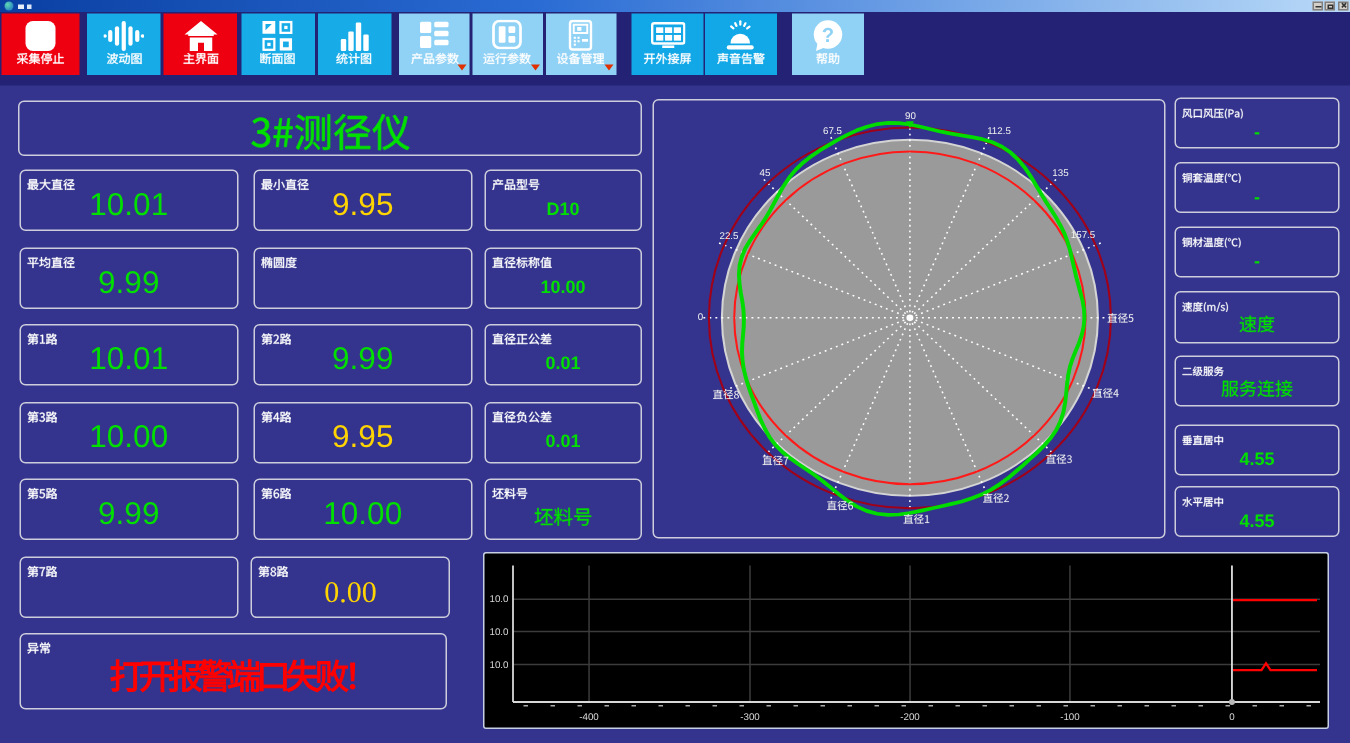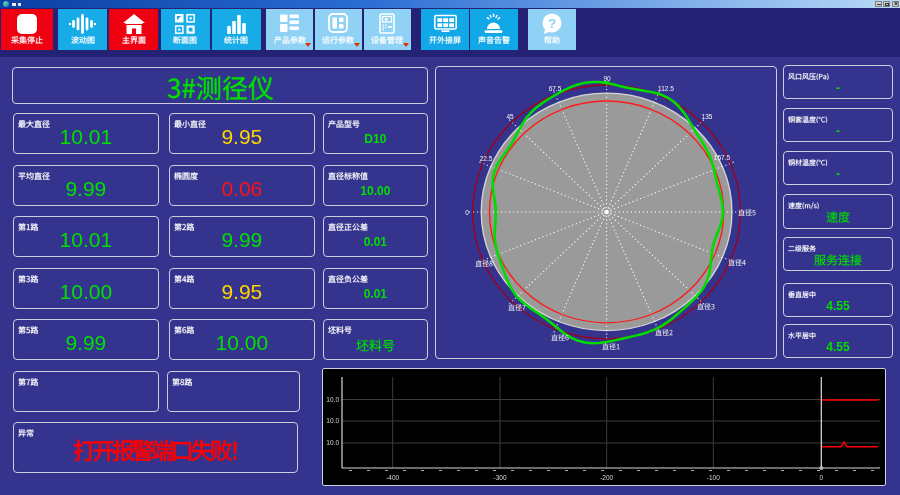--- a/index.html
+++ b/index.html
@@ -228,21 +228,20 @@
         <use href="#g36" x="750"></use>
       </svg></div>
     <div class="val" style="top:11px;font-size:21px;color:#00df00">9.99</div>
   </div>
 <div class="bx" style="left:168.7px;top:164.5px;width:146.3px;height:41px">
     <div class="lbl"><svg stroke="currentColor" stroke-width="10" width="24.0" height="8" viewBox="0 -220 750 250">
         <use href="#g44"></use>
         <use href="#g45" x="250"></use>
         <use href="#g46" x="500"></use>
       </svg></div>
-    <div class="val" style="top:11px;font-size:21px;color:#ff1212">0.06</div>
   </div>
 <div class="bx" style="left:12.7px;top:216px;width:146.3px;height:41px">
     <div class="lbl"><svg stroke="currentColor" stroke-width="10" width="20.4" height="8" viewBox="0 -220 638.8 250">
         <use href="#g47"></use>
         <use href="#g48" x="250"></use>
         <use href="#g49" x="388.8"></use>
       </svg></div>
     <div class="val" style="top:11px;font-size:21px;color:#00df00">10.01</div>
   </div>
 <div class="bx" style="left:168.7px;top:216px;width:146.3px;height:41px">
@@ -291,20 +290,21 @@
         <use href="#g54" x="250"></use>
         <use href="#g49" x="388.8"></use>
       </svg></div>
   </div>
 <div class="bx" style="left:167px;top:370.5px;width:133.4px;height:41px">
     <div class="lbl"><svg stroke="currentColor" stroke-width="10" width="20.4" height="8" viewBox="0 -220 638.8 250">
         <use href="#g47"></use>
         <use href="#g55" x="250"></use>
         <use href="#g49" x="388.8"></use>
       </svg></div>
+    <div class="val" style="top:12px;font-size:20px;font-family:'Liberation Serif',serif;color:#ffd400">0.00</div>
   </div>
 <div class="bx" style="left:322.7px;top:113px;width:105.3px;height:41px">
     <div class="lbl"><svg stroke="currentColor" stroke-width="10" width="32.0" height="8" viewBox="0 -220 1000 250">
         <use href="#g13"></use>
         <use href="#g14" x="250"></use>
         <use href="#g56" x="500"></use>
         <use href="#g57" x="750"></use>
       </svg></div>
     <div class="val" style="top:18px;font-size:12px;font-weight:bold;color:#00df00">D10</div>
   </div>

